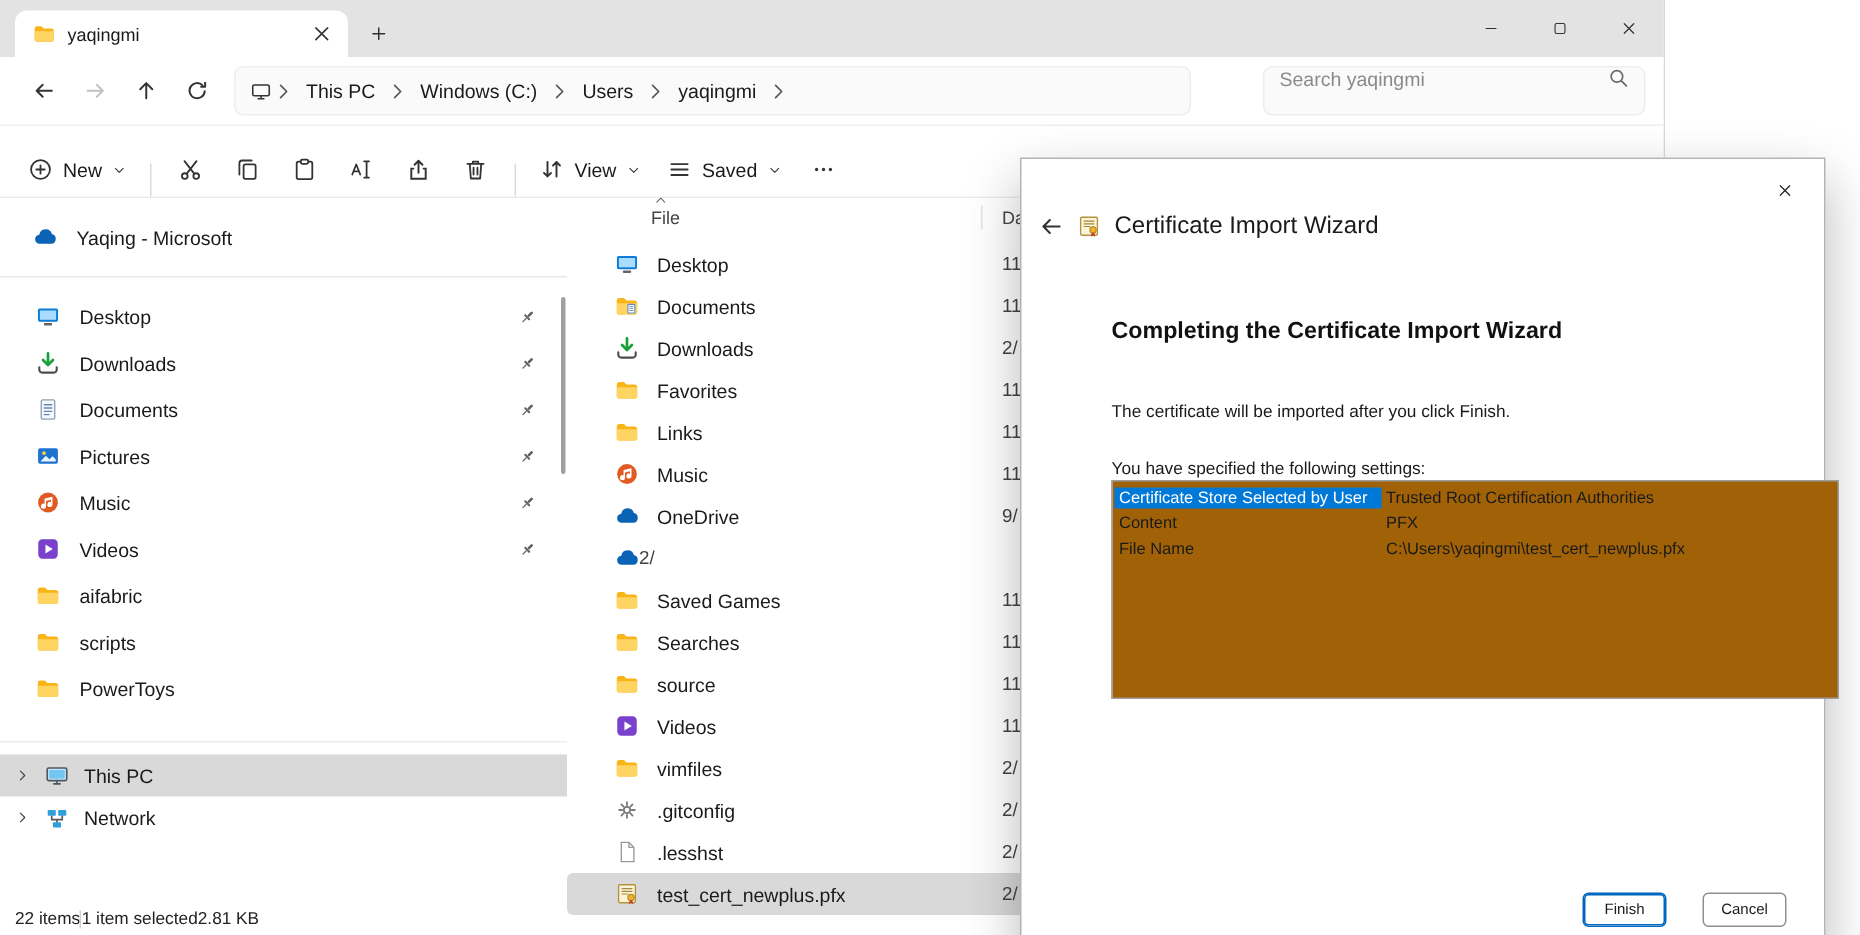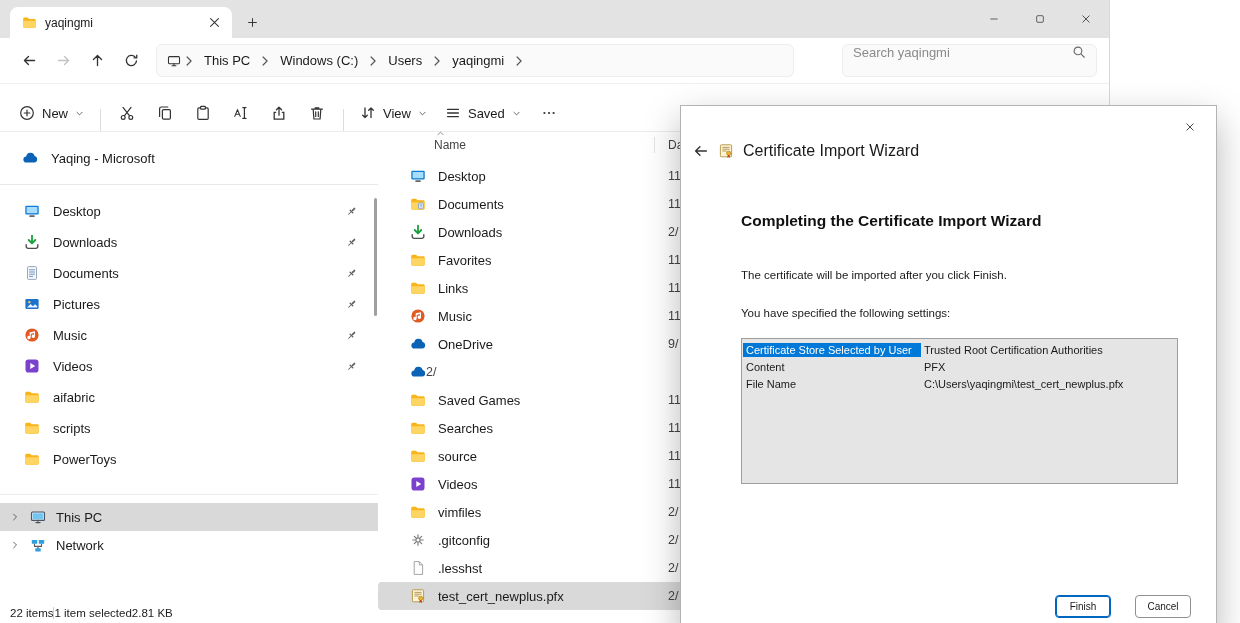--- a/index.html
+++ b/index.html
@@ -100,22 +100,22 @@
   border:1px solid #b3b3b3;box-shadow:0 14px 34px rgba(0,0,0,.28);z-index:10;font-size:11.5px}
 .dlg-close{position:absolute;top:9px;right:10px;width:32px;height:24px;color:#222}
 .dlg-close svg{width:12px;height:12px}
 .dlg-header{position:absolute;top:36px;left:12px;display:flex;align-items:center;gap:9px}
 .dlg-back svg{width:16px;height:16px}
 .dlg-certicon svg{width:16px;height:16px}
 .dlg-title{font-size:16px}
 .dlg-heading{position:absolute;top:106px;left:60px;font-size:15.5px;font-weight:bold;color:#111}
 .dlg-body{position:absolute;top:163px;left:60px}
 .dlg-settings-label{position:absolute;top:201px;left:60px}
-.dlg-table{position:absolute;top:232px;left:60px;width:437px;height:146px;border:1px solid #9e9e9e;
-  background:#e5e5e5;overflow:hidden;padding-top:2px;font-size:11px}
+.dlg-table{position:absolute;top:214px;left:60px;width:485px;height:146px;border:1px solid #9e9e9e;
+  background:#a16207;overflow:hidden;padding-top:2px;font-size:11px}
 .dlg-row{display:flex;align-items:center;height:17px;padding:0 1px}
 .dlg-key{flex:0 0 178px;padding:1px 3px;white-space:nowrap;overflow:hidden}
 .dlg-key.selkey{background:#0078d7;color:#fff}
 .dlg-val{padding-left:3px;white-space:nowrap;overflow:hidden}
 .dlg-btn{position:absolute;width:56px;height:23px;display:flex;align-items:center;justify-content:center;
   font-size:10px;background:#fff;border:1px solid #8f8f8f;border-radius:4px}
 .dlg-btn.finish{left:374px;bottom:19px;border:1px solid #0067c0;box-shadow:inset 0 0 0 1px #0067c0}
 .dlg-btn.cancel{left:454px;bottom:19px}
 </style>
 </head>
@@ -519,21 +519,21 @@
       <div class="side-scrollbar"></div>
     </div>
 
     <div class="filearea">
       <div class="list-header">
         <span class="hdr-caret icon">
             <svg width="16" height="16" viewBox="0 0 16 16">
               <path d="M3.4 10.2 8 5.6l4.6 4.6" fill="none" stroke="currentColor" stroke-width="1.3" stroke-linecap="round" stroke-linejoin="round"></path>
             </svg>
           </span>
-        <span class="col-name">Name</span>
+        <span class="col-name">File</span>
         <span class="col-div"></span>
         <span class="col-date">Da</span>
       </div>
       <div class="filelist">
           <div class="frow">
             <span class="ficon icon">
               <svg width="16" height="16" viewBox="0 0 16 16">
                 <rect x="1.3" y="2.7" width="13.4" height="8.8" rx="1.1" fill="#0d7cd6"></rect>
                 <rect x="2.6" y="4" width="10.8" height="6.2" fill="#a8ddff"></rect>
                 <rect x="5.3" y="12.3" width="5.4" height="1.7" rx="0.5" fill="#666"></rect>

